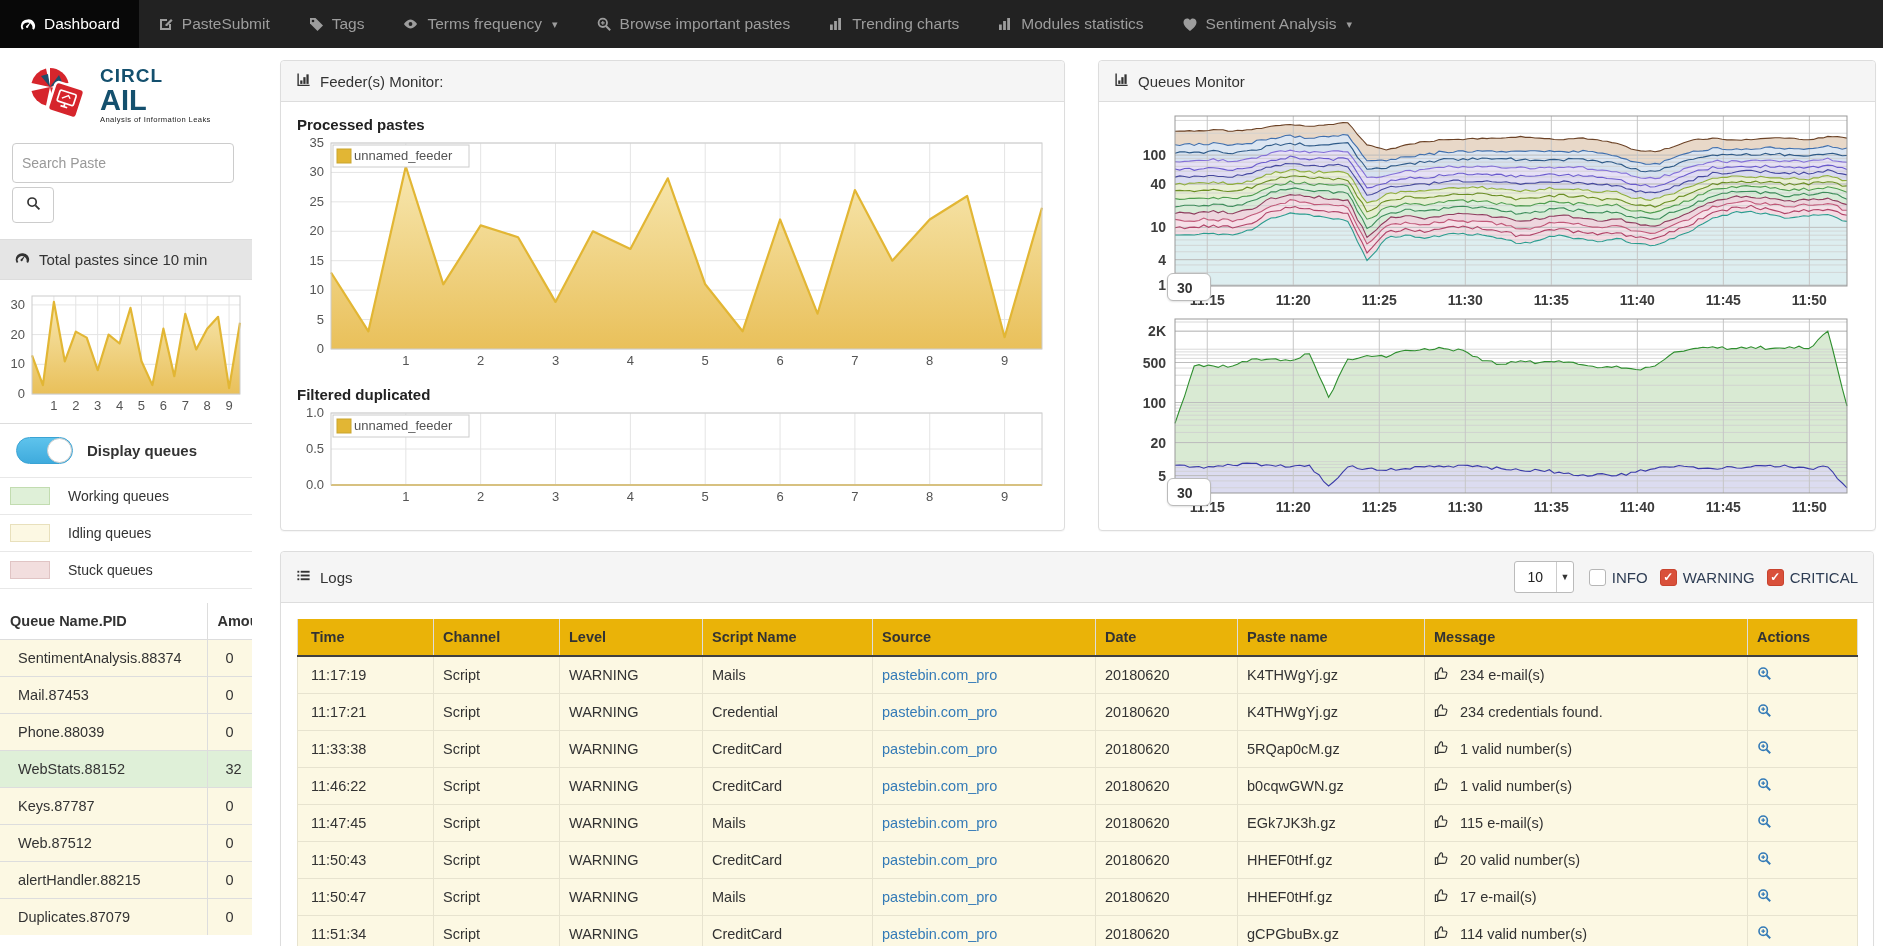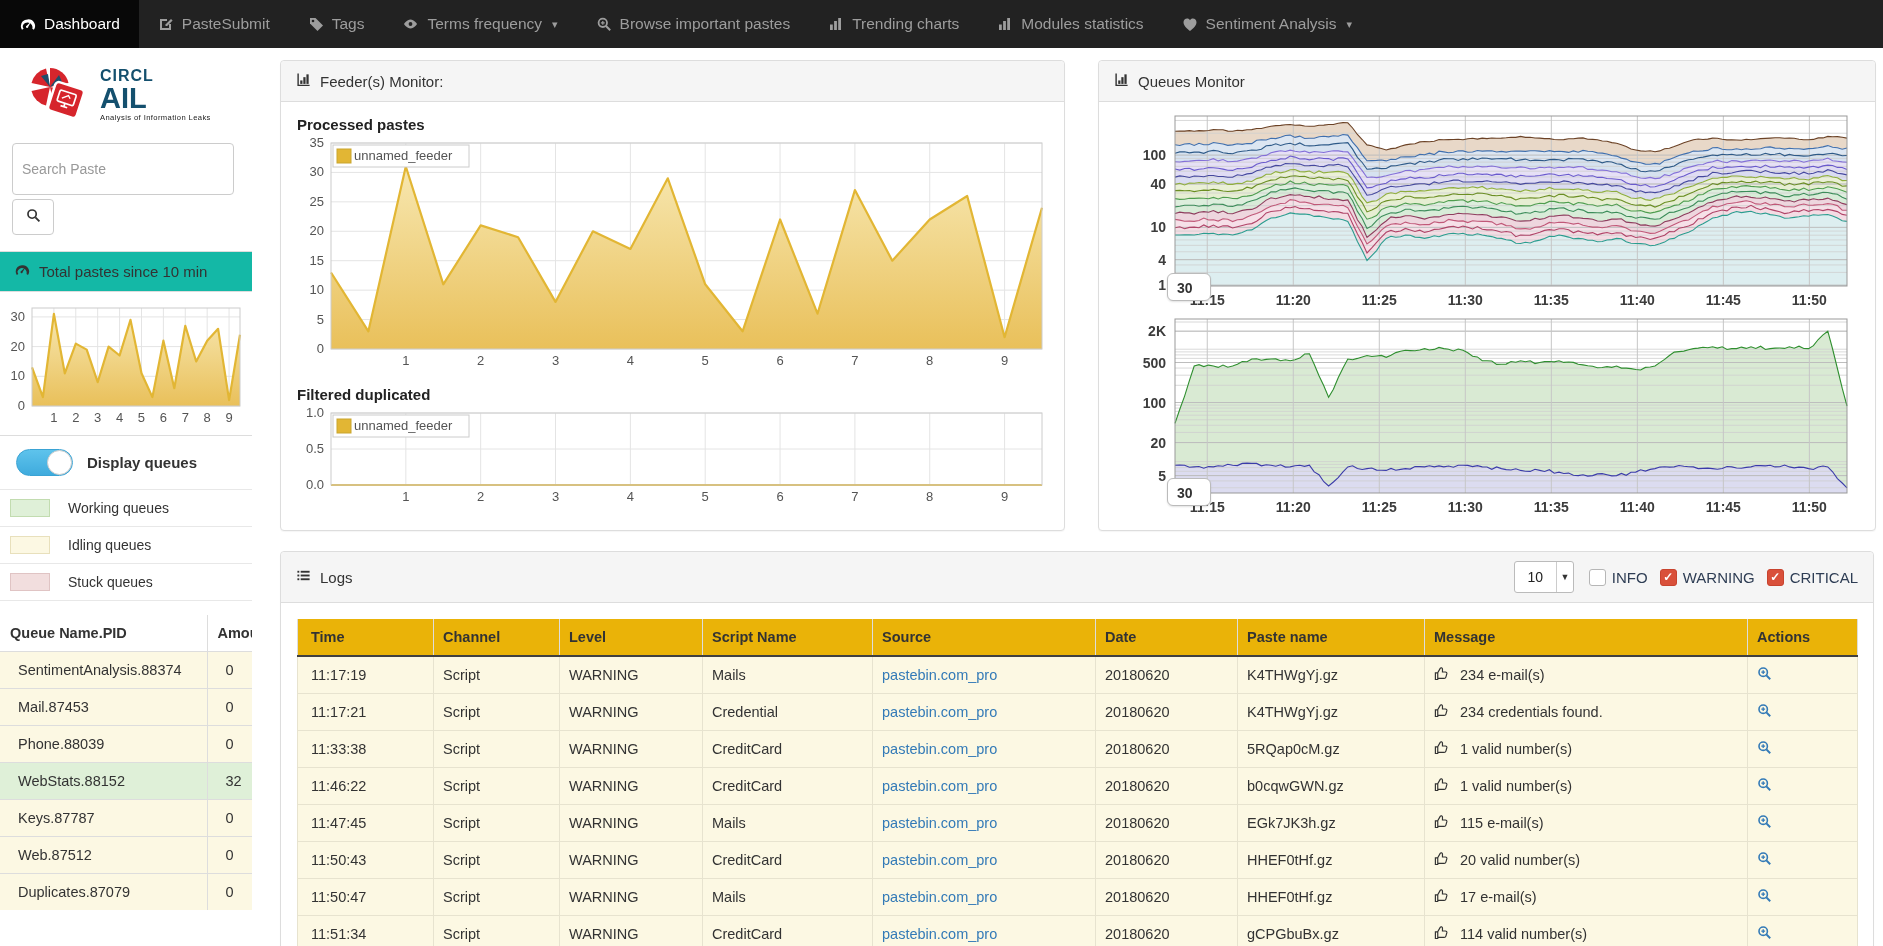--- a/index.html
+++ b/index.html
@@ -12,31 +12,31 @@
   .nav-item.active{background:#080808;color:#fff;}
   .nav-item .nav-ico{display:flex;align-items:center;}
   .nav-item svg{display:block;}
   .caret-glyph{font-size:11px;margin-left:2px;}
   
   .layout{display:flex;height:898px;}
   .sidebar{width:252px;flex:0 0 252px;overflow:hidden;position:relative;}
   .main{flex:1;padding:12px 12px 0 28px;overflow:hidden;}
   
   .logo-row{display:flex;align-items:center;gap:10px;padding:14px 0 6px 26px;}
-  .logo-text .l1{font-weight:bold;color:#14506e;font-size:16px;letter-spacing:1px;}
+  .logo-text .l1{font-weight:bold;color:#14506e;font-size:19px;letter-spacing:1px;}
   .logo-text .l2{font-weight:bold;color:#14506e;font-size:29px;line-height:.9;}
   .logo-text .l3{font-size:7.6px;color:#222;letter-spacing:.4px;margin-top:2px;}
   .search-input{display:block;margin:10px 12px 4px 12px;width:202px;height:32px;
-    border:1px solid #ccc;border-radius:4px;padding:9px 9px;font-size:14px;color:#555;
+    border:1px solid #ccc;border-radius:4px;padding:3px 9px;font-size:14px;color:#555;
     font-family:"Liberation Sans",sans-serif;}
   .search-input::placeholder{color:#999;}
   .search-btn{margin:2px 0 0 12px;width:40px;height:34px;background:#fff;border:1px solid #ccc;
     border-radius:4px;display:flex;align-items:center;justify-content:center;cursor:pointer;}
   .side-panel{border-top:1px solid #ddd;border-bottom:1px solid #ddd;margin-top:16px;}
-  .side-panel-heading{background:#14b8a6;border-bottom:1px solid #ddd;padding:10px 14px;
+  .side-panel-heading{background:#e5e5e5;border-bottom:1px solid #ddd;padding:10px 14px;
      font-size:15px;display:flex;align-items:center;gap:9px;color:#333;}
   .side-chart-body{padding:8px 4px 4px 4px;}
   .toggle-row{display:flex;align-items:center;gap:14px;padding:13px 16px;border-bottom:1px solid #e8e8e8;}
   .toggle{width:57px;height:27px;border-radius:14px;position:relative;cursor:pointer;
      background:linear-gradient(#5ec3ec,#3fabdd);border:1px solid #3aa3d4;box-sizing:border-box;}
   .toggle .knob{position:absolute;right:0px;top:0px;width:25px;height:25px;background:#fff;
      border:1px solid #ccc;border-radius:50%;box-sizing:border-box;}
   .toggle-label{font-weight:bold;font-size:15px;}
   .legend-item{display:flex;align-items:center;gap:18px;padding:9px 10px;border-bottom:1px solid #e8e8e8;}
   .legend-item:last-child{border-bottom:1px solid #e8e8e8;}
@@ -308,20 +308,24 @@
           <tr class="working">
             <td>WebStats.88152</td>
             <td>32</td>
           </tr>
           <tr class="idling">
             <td>Keys.87787</td>
             <td>0</td>
           </tr>
           <tr class="idling">
             <td>Web.87512</td>
+            <td>0</td>
+          </tr>
+          <tr class="idling">
+            <td>alertHandler.88215</td>
             <td>0</td>
           </tr>
           <tr class="idling">
             <td>Duplicates.87079</td>
             <td>0</td>
           </tr>
         </tbody>
     </table>
   </div>
 

